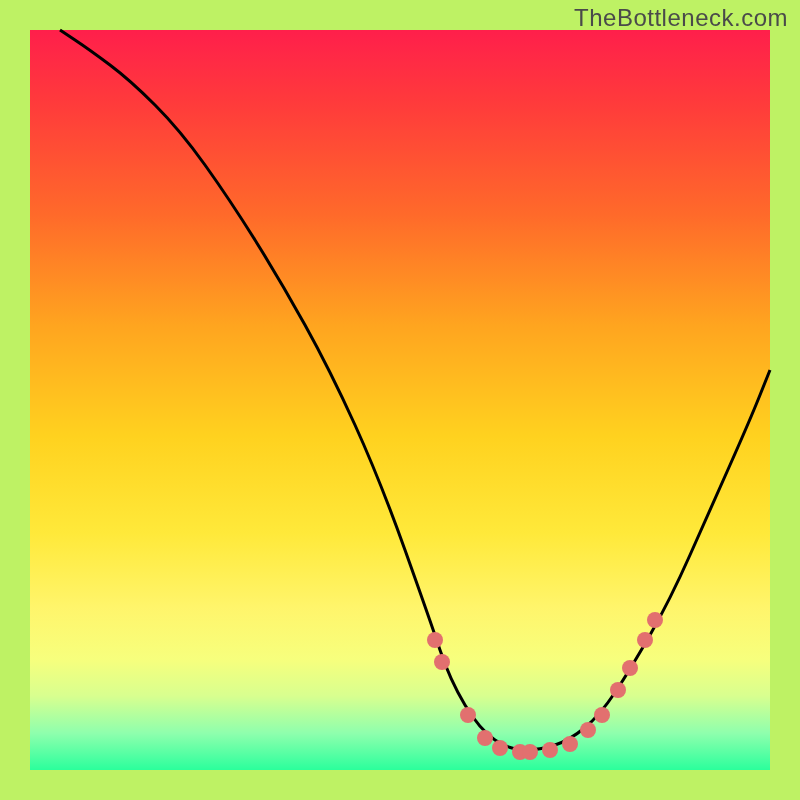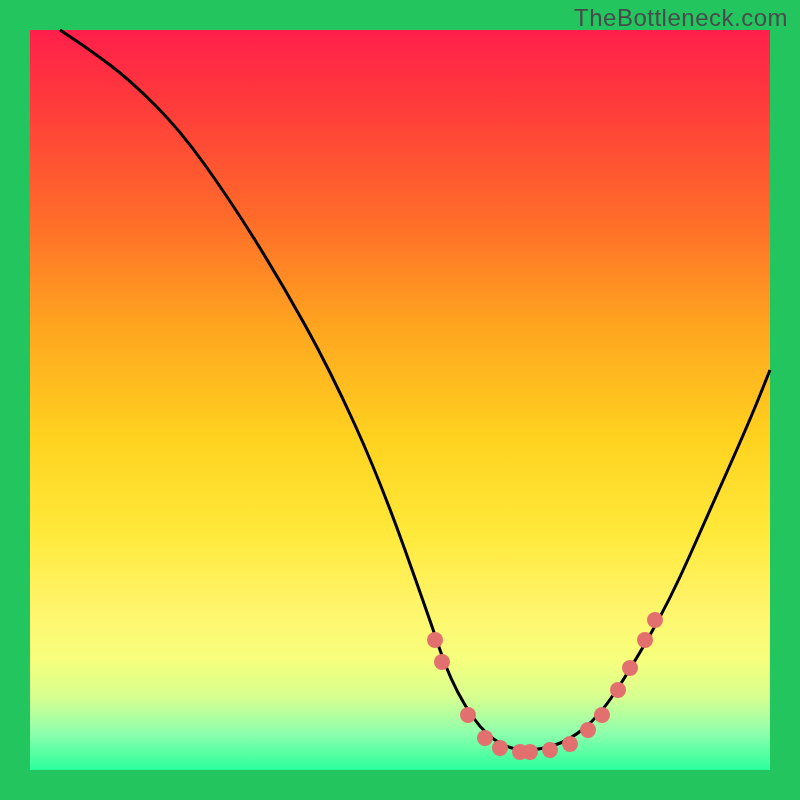--- a/index.html
+++ b/index.html
@@ -8,21 +8,21 @@
     width: 800px;
     height: 800px;
     background: #000;
     overflow: hidden;
     font-family: Arial, Helvetica, sans-serif;
   }
   .frame {
     position: relative;
     width: 800px;
     height: 800px;
-    background: #22c55e;
+    background: #bef264;
   }
   .plot-area {
     position: absolute;
     left: 30px;
     top: 30px;
     width: 740px;
     height: 740px;
     background: linear-gradient(to bottom,
       #ff1f4b 0%,
       #ff3b3b 10%,

